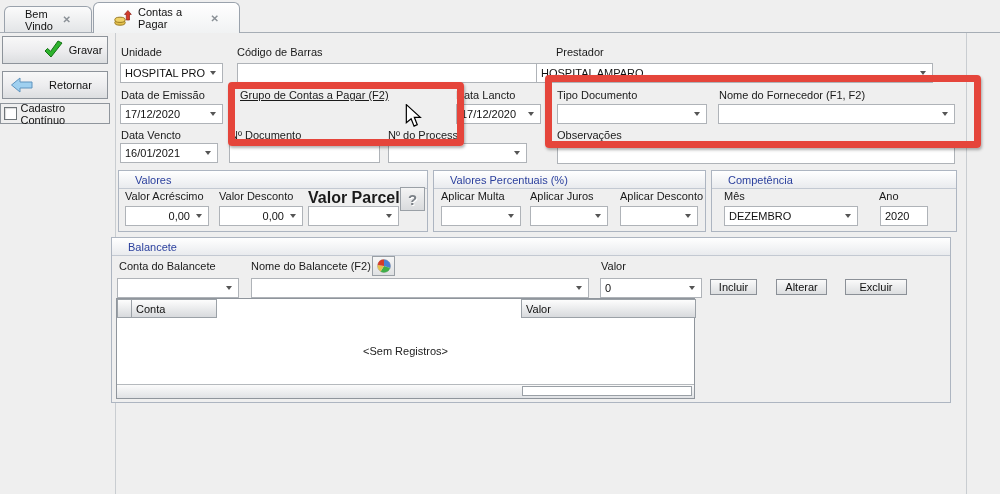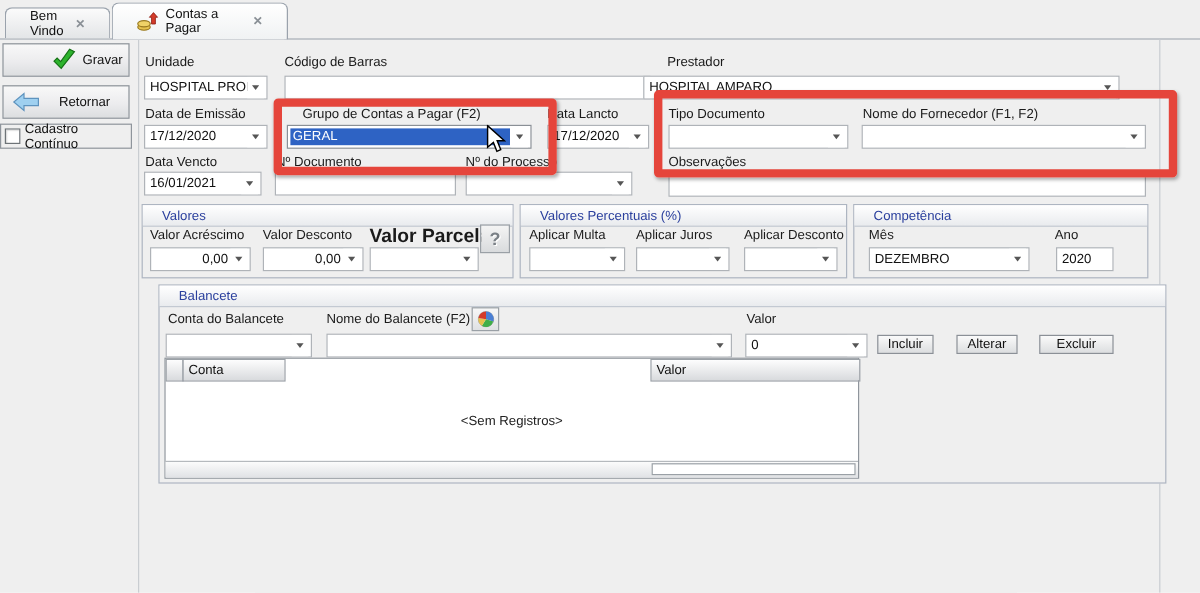--- a/index.html
+++ b/index.html
@@ -119,27 +119,21 @@
   </div>
 
   <div class="lbl" style="left:121px;top:89px;">Data de Emissão</div>
   <div class="field" style="left:120px;top:104px;width:103px;padding-right:17px;">
     <span>17/12/2020</span>
     <span class="cba">
         <i></i>
       </span>
   </div>
 
-  <div class="lbl" style="left:252px;top:89px;">Grupo de Contas a Pagar (F2)</div>
-  <div class="field" style="left:239px;top:104px;width:204px;border-color:#7a8linear;border:1px solid #8a9096;">
-    <span class="selfill">GERAL</span>
-    <span class="cba">
-        <i></i>
-      </span>
-  </div>
+  <div class="lbl" style="left:240px;top:89px;text-decoration:underline;">Grupo de Contas a Pagar (F2)</div>
 
   <div class="lbl" style="left:456px;top:89px;">Data Lancto</div>
   <div class="field" style="left:456px;top:104px;width:85px;padding-right:17px;">
     <span>17/12/2020</span>
     <span class="cba">
         <i></i>
       </span>
   </div>
 
   <div class="lbl" style="left:557px;top:89px;">Tipo Documento</div>
@@ -243,21 +237,21 @@
       <span class="cba">
           <i></i>
         </span>
     </div>
     <div class="lbl" style="left:167px;top:19px;">Ano</div>
     <div class="field" style="left:168px;top:35px;width:48px;align-items:center;">
       <span>2020</span>
     </div>
   </div>
 
-  <div class="group" style="left:132px;top:237px;width:840px;height:166px;">
+  <div class="group" style="left:111px;top:237px;width:840px;height:166px;">
     <div class="ghead">Balancete</div>
 
     <div class="lbl" style="left:7px;top:22px;">Conta do Balancete</div>
     <div class="field" style="left:5px;top:40px;width:122px;padding-right:17px;">
       <span></span>
       <span class="cba">
           <i></i>
         </span>
     </div>
 

